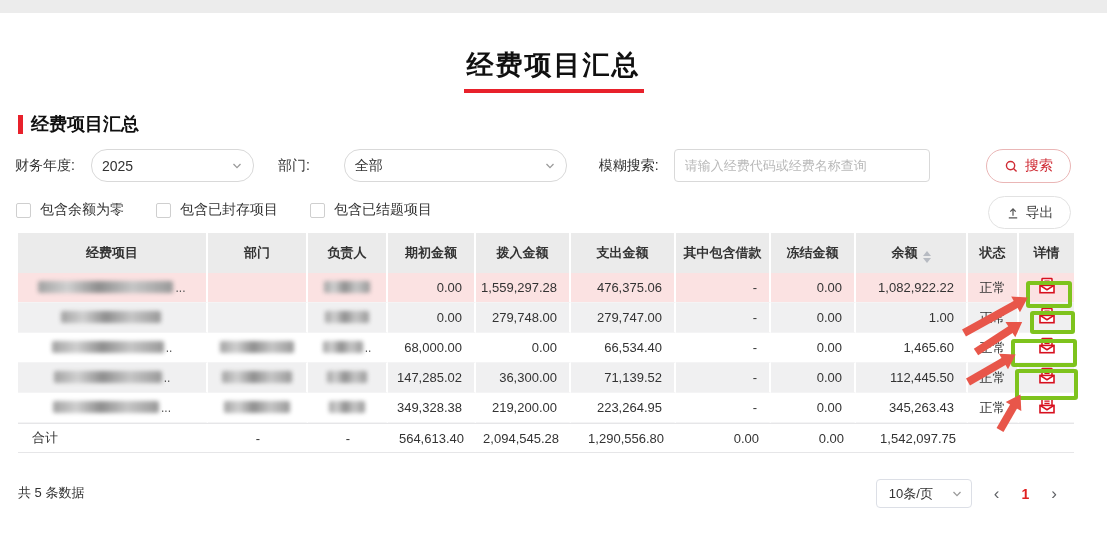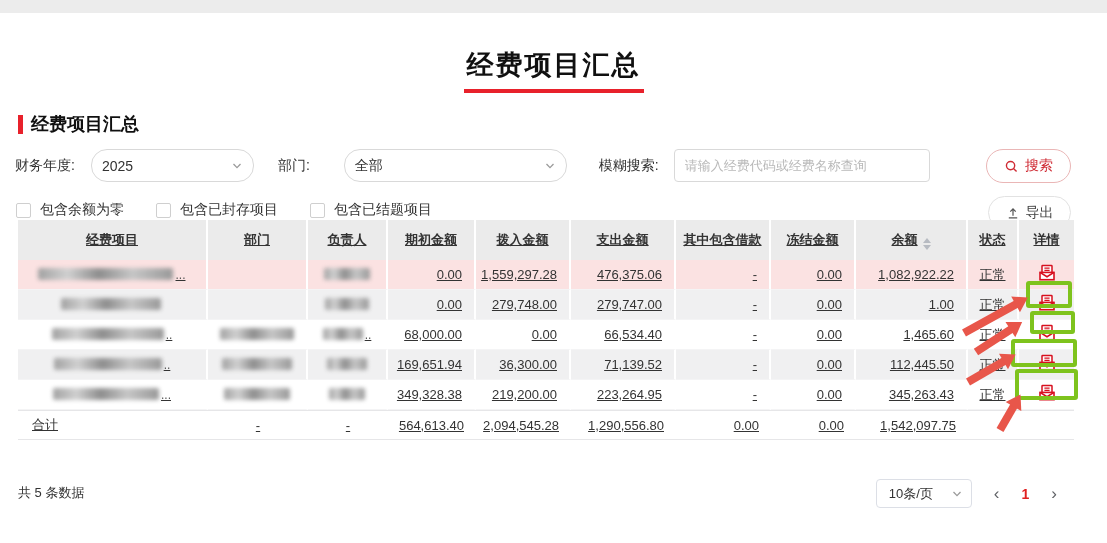--- a/index.html
+++ b/index.html
@@ -42,21 +42,21 @@
   .export-btn { position:absolute; top:196px; left:988px; width:83px; height:33px;
     border:1px solid #e2e2e2; border-radius:17px; background:#fff; color:#444;
     display:flex; align-items:center; justify-content:center; gap:6px; font-size:14px; cursor:pointer; }
 
   
   .checkbox-row { position:absolute; top:201px; left:16px; display:flex; gap:32px; align-items:center; font-size:14px; }
   .cb-item { display:flex; align-items:center; cursor:pointer; }
   .cb { width:15px; height:15px; border:1px solid #cfcfcf; border-radius:2px; background:#fff; margin-right:9px; }
 
   
-  .table-wrap { position:absolute; top:220px; left:18px;text-decoration:underline; }
+  .table-wrap { position:absolute; top:233px; left:18px; }
   table { width:1056px; border-collapse:separate; border-spacing:0; table-layout:fixed; font-size:13px; color:#333; }
   thead th { background:#ebebeb; height:40px; font-weight:bold; font-size:13px; color:#333;
     text-align:center; border-right:2px solid #fff; padding:0 4px; }
   thead th:last-child { border-right:none; }
   tbody td { height:30px; border-right:2px solid #fff; border-bottom:1px solid #f4f4f5; padding:0 4px; }
   tbody td:last-child { border-right:none; }
   tr.row-pink td { background:#fbe2e2; }
   tr.row-gray td { background:#f0f0f1; }
   tr.row-total td { background:#fff; border-top:1px solid #e6e6e8; border-bottom:1px solid #e6e6e8; border-right:none;margin-top:46px; }
   .num { text-align:right; padding-right:12px; }
@@ -254,21 +254,21 @@
           <td class="num">1,465.60</td>
           <td class="ctr">正常</td>
           <td class="ctr"><button class="detail-btn"><svg width="20" height="20" viewBox="0 0 20 20">
                   <use href="#icon-detail"></use>
                 </svg></button></td>
         </tr>
         <tr class="row-gray">
           <td class="ctr"><span class="blur-block" style="width:108px"></span><span class="suffix">..</span></td>
           <td class="ctr"><span class="blur-block" style="width:70px"></span></td>
           <td class="ctr"><span class="blur-block" style="width:40px"></span></td>
-          <td class="num">169,651.94</td>
+          <td class="num">147,285.02</td>
           <td class="num">36,300.00</td>
           <td class="num">71,139.52</td>
           <td class="num">-</td>
           <td class="num">0.00</td>
           <td class="num">112,445.50</td>
           <td class="ctr">正常</td>
           <td class="ctr"><button class="detail-btn"><svg width="20" height="20" viewBox="0 0 20 20">
                   <use href="#icon-detail"></use>
                 </svg></button></td>
         </tr>

